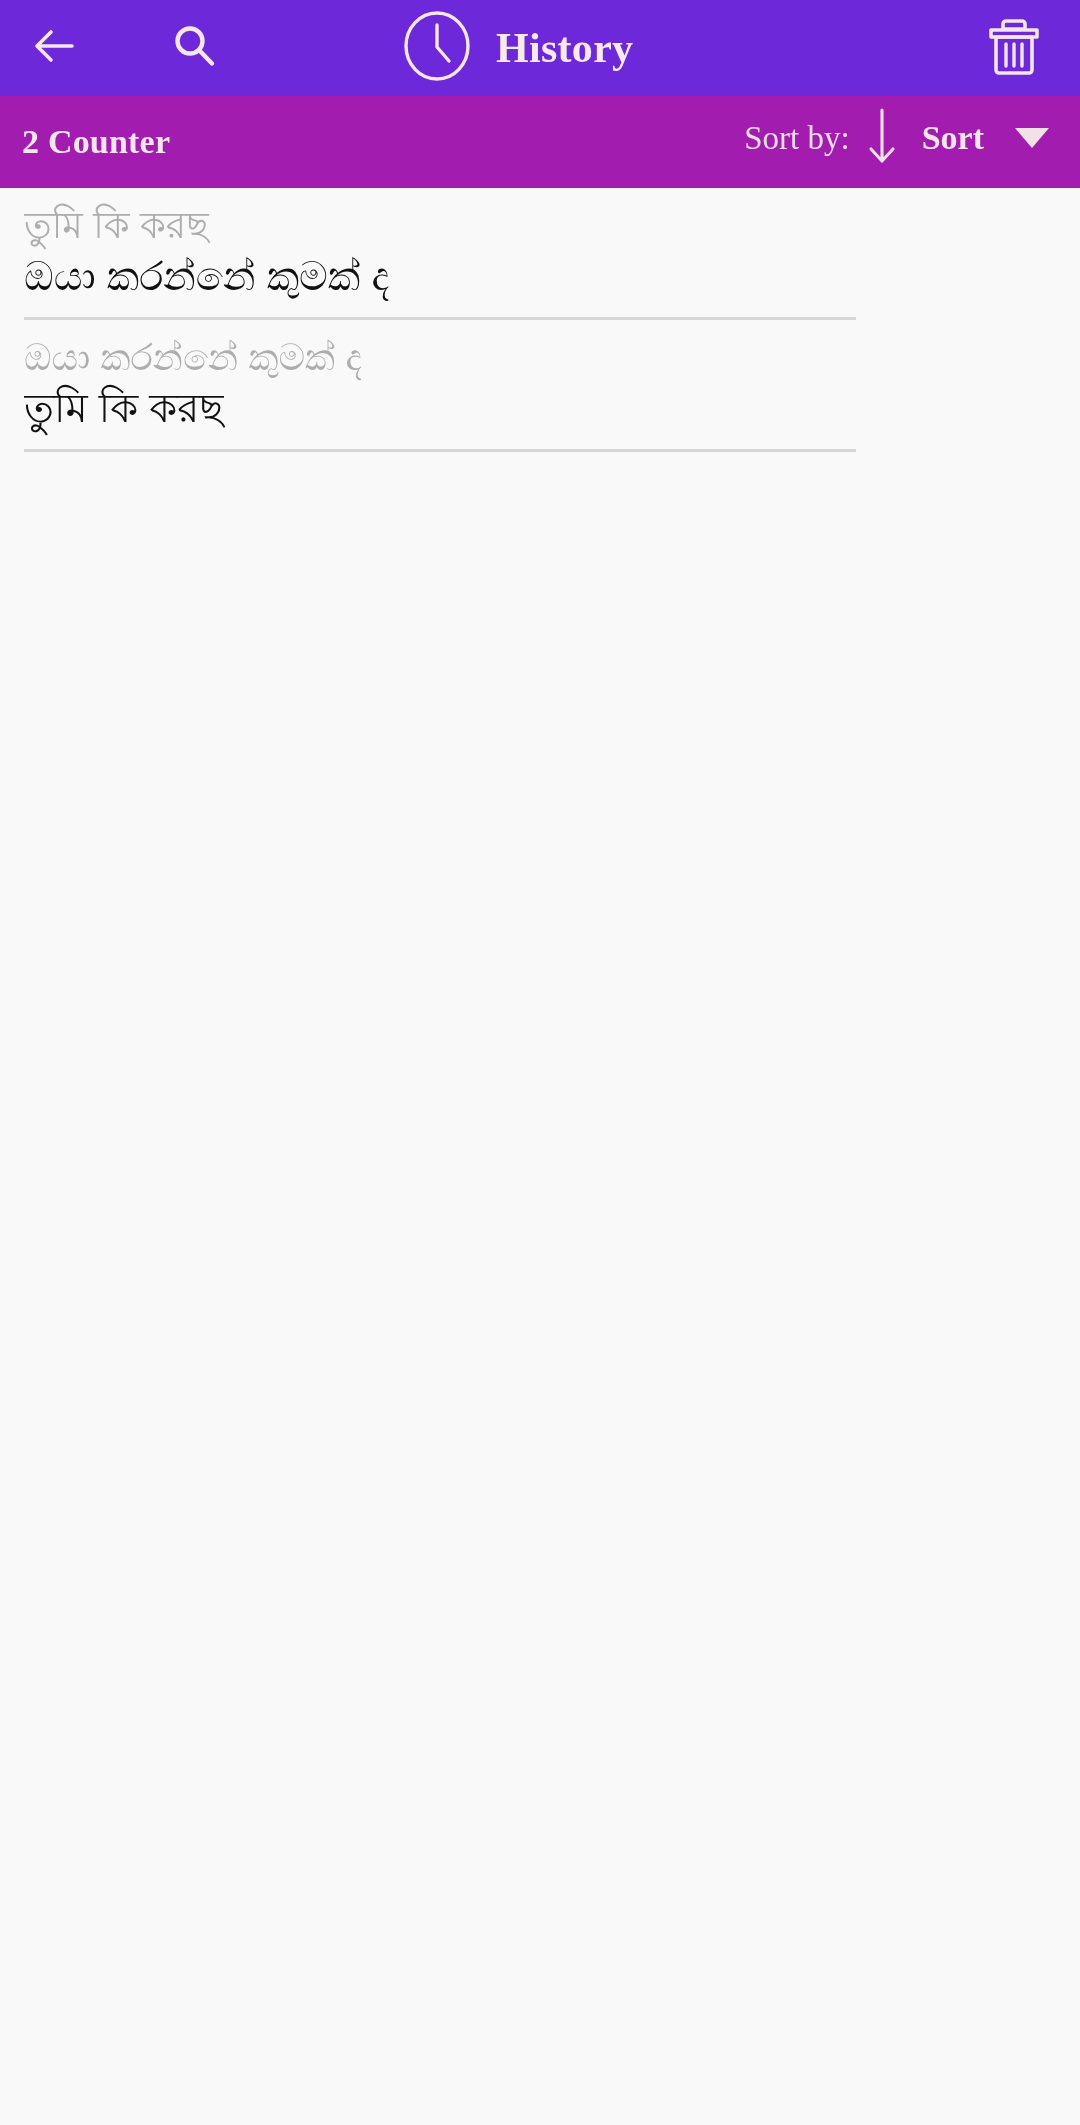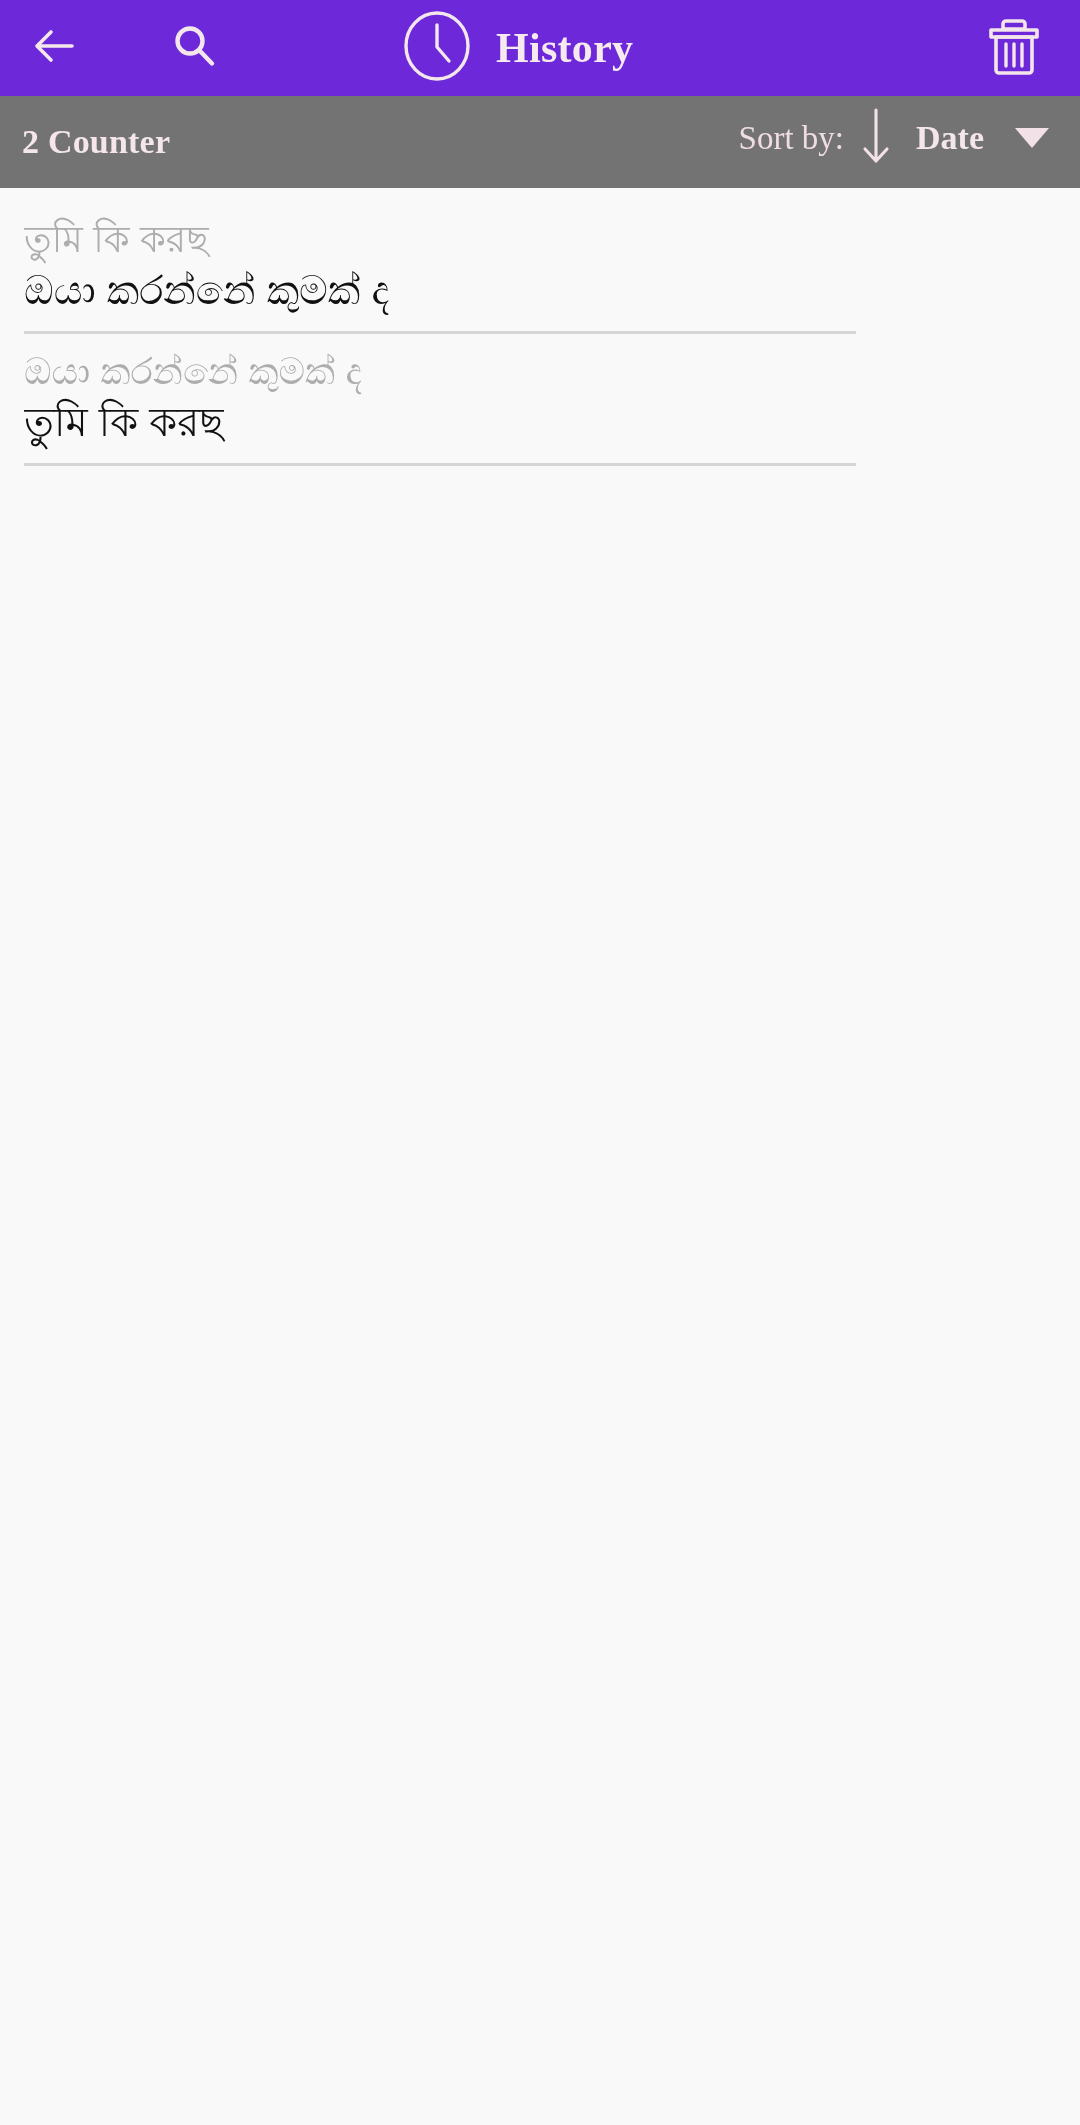--- a/index.html
+++ b/index.html
@@ -63,21 +63,21 @@
     right: 18px;
     top: 0;
     width: 96px;
   }
 
   
   .sortbar {
     position: relative;
     width: 1080px;
     height: 92px;
-    background: #737373;
+    background: #a21caf;
     display: flex;
     align-items: center;
   }
 
   .counter-label {
     margin-left: 22px;
     color: #f4e6eb;
     font-size: 34px;
     font-weight: bold;
     letter-spacing: 0.2px;
@@ -127,21 +127,20 @@
     height: 0;
     border-left: 17px solid transparent;
     border-right: 17px solid transparent;
     border-top: 20px solid #f2e1e7;
   }
 
   
   .history-list {
     width: 880px;
     background: #f9f9f9;
-    padding-top: 14px;
   }
 
   .history-item {
     position: relative;
     padding: 14px 24px 0 24px;
     cursor: pointer;
   }
 
   .item-source {
     color: #adadad;
@@ -227,21 +226,21 @@
       <span class="sort-by-label">Sort by:</span>
 
       <div class="sort-dir">
         <span>
           <svg width="34" height="60" viewBox="0 0 34 60">
             <path d="M17 4 L17 54 M6 43 L17 55 L28 43" fill="none" stroke="#f2e2e8" stroke-width="3.1" stroke-linecap="round" stroke-linejoin="round"></path>
           </svg>
         </span>
       </div>
 
-      <span class="sort-field">Date</span>
+      <span class="sort-field">Sort</span>
 
       <div class="sort-caret">
         <span class="caret-tri"></span>
       </div>
     </div>
   </div>
 
   <div class="history-list">
 
     <div class="history-item">

